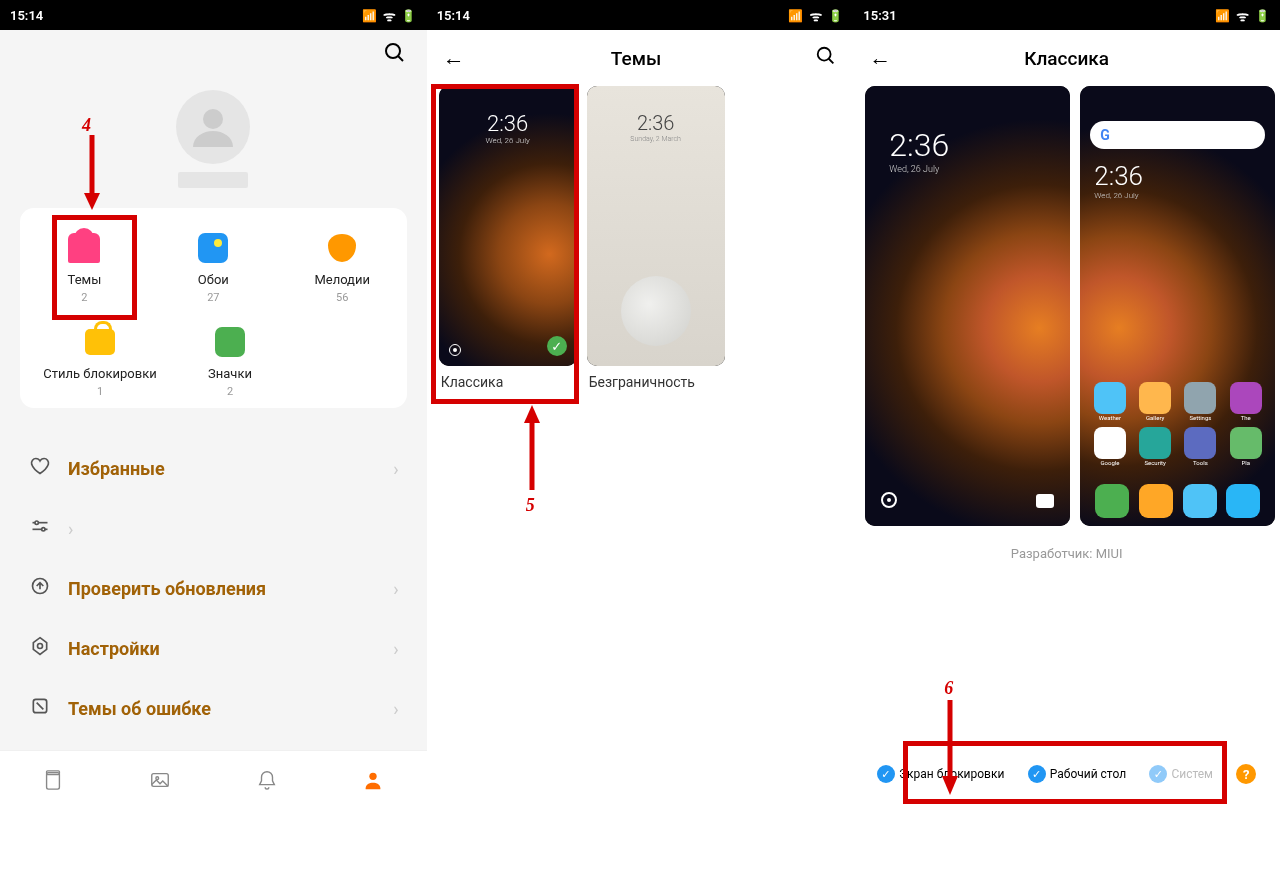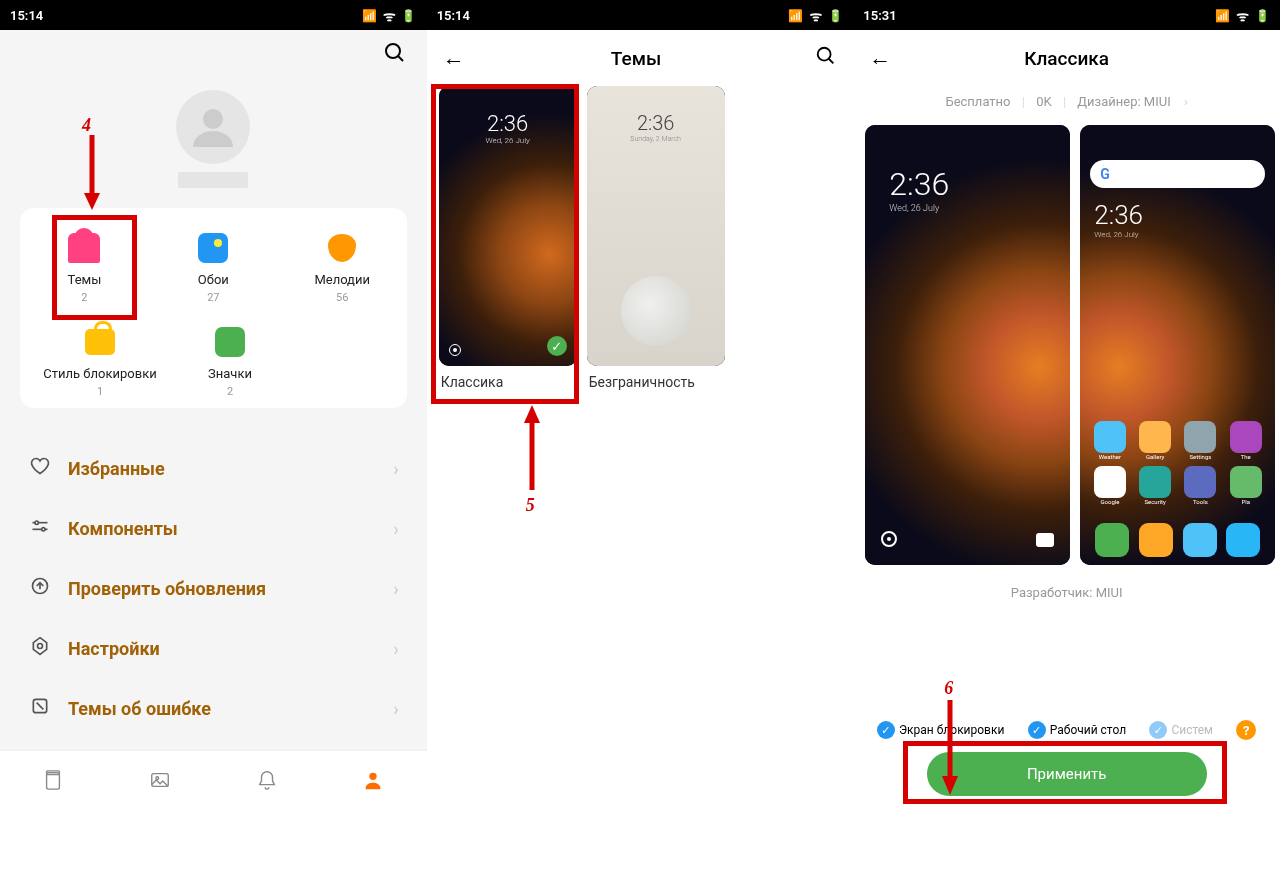--- a/index.html
+++ b/index.html
@@ -202,21 +202,20 @@
       </div>
       <div class="menu-item">
         <span class="menu-icon">
           <svg width="20" height="20" viewBox="0 0 24 24" fill="none" stroke="#555" stroke-width="2">
               <line x1="3" y1="8" x2="21" y2="8"></line>
               <line x1="3" y1="16" x2="21" y2="16"></line>
               <circle cx="8" cy="8" r="2" fill="#fff"></circle>
               <circle cx="16" cy="16" r="2" fill="#fff"></circle>
             </svg>
         </span>
-        <span class="menu-label">Компоненты</span>
         <span class="menu-chevron">›</span>
       </div>
       <div class="menu-item">
         <span class="menu-icon">
           <svg width="20" height="20" viewBox="0 0 24 24" fill="none" stroke="#555" stroke-width="2">
               <circle cx="12" cy="12" r="9"></circle>
               <path d="M12 16V8M8 12l4-4 4 4"></path>
             </svg>
         </span>
         <span class="menu-label">Проверить обновления</span>
@@ -346,28 +345,20 @@
         <span class="batt-icon"></span>
       </div>
     </div>
 
     <div class="s3-header">
       <span class="back-arrow">←</span>
       <span class="s3-title">Классика</span>
       <span style="width:22px"></span>
     </div>
 
-    <div class="s3-meta">
-      <span>Бесплатно</span>
-      <span style="color:#ddd; margin:0 8px;">|</span>
-      <span>0K</span>
-      <span style="color:#ddd; margin:0 8px;">|</span>
-      <span>Дизайнер: MIUI</span>
-      <span class="chev">›</span>
-    </div>
 
     <div class="s3-previews">
       <div class="big-preview">
         <div class="big-mars">
           <div class="big-time">
             <span>2:36</span>
             <div class="big-date">Wed, 26 July</div>
           </div>
           <div class="big-cam-l"></div>
           <div class="big-cam-r"></div>
@@ -438,21 +429,20 @@
         <div class="opt">
           <span class="opt-check">✓</span>
           <span>Рабочий стол</span>
         </div>
         <div class="opt">
           <span class="opt-check light">✓</span>
           <span style="color:#bbb">Систем</span>
         </div>
         <span class="help-badge">?</span>
       </div>
-      <div class="apply-btn">Применить</div>
     </div>
 
     <span class="anno-num" style="top:678px; left:91px;">6</span>
     <svg class="arrow-down" style="position:absolute; top:700px; left:87px;" width="20" height="95">
       <line x1="10" y1="0" x2="10" y2="78" stroke="#d50000" stroke-width="5"></line>
       <polygon points="10,95 2,76 18,76" fill="#d50000"></polygon>
     </svg>
     <div class="red-box" style="bottom:4px; left:50px; width:324px; height:63px;"></div>
   </div>
 

